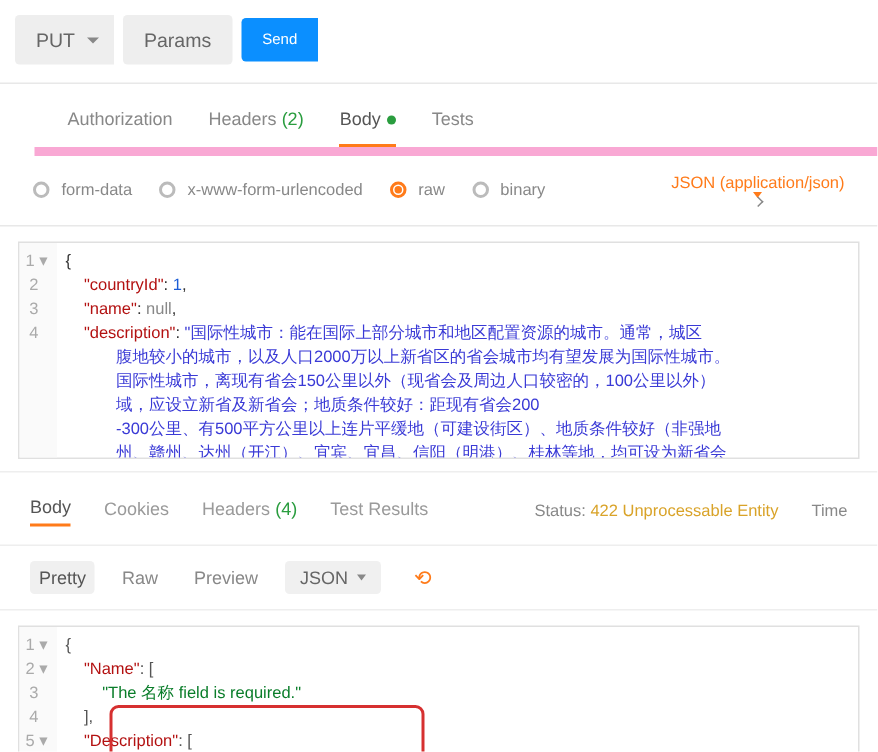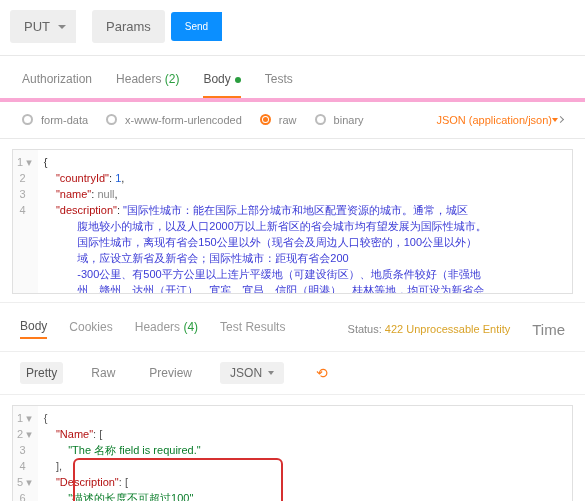--- a/index.html
+++ b/index.html
@@ -3,53 +3,53 @@
 <meta charset="utf-8">
 <style>
 * { box-sizing: border-box; margin: 0; padding: 0; font-family: "Helvetica Neue", Arial, sans-serif; }
 body { background: #fff; width: 585px; height: 501px; overflow: hidden; font-size: 12px; color: #555; }
 
 .top-bar { display: flex; align-items: center; padding: 10px 14px 12px 10px; gap: 0; border-bottom: 1px solid #e8e8e8; }
 .method-select { background: #eee; border: none; color: #666; padding: 9px 26px 9px 14px; font-size: 13px; border-radius: 3px 0 0 3px; position: relative; font-weight: 500; }
 .method-wrap { position: relative; }
 .method-wrap .caret { position: absolute; right: 10px; top: 50%; transform: translateY(-50%); border-left: 4px solid transparent; border-right: 4px solid transparent; border-top: 4px solid #888; }
 .url-input { flex: 1; background: #eee; border: none; padding: 9px 10px; font-size: 13px; color: #333; margin-left: 0; }
-.params-btn { background: #eee; border: none; padding: 9px 14px; color: #666; margin-left: 16px; border-radius: 3px; font-size: 13px; }
+.params-btn { background: #eee; border: none; padding: 9px 14px; color: #666; margin-left: 6px; border-radius: 3px; font-size: 13px; }
 .send-btn { background: #0b8fff; color: #fff; border: none; padding: 9px 14px; margin-left: 6px; font-size: 10px; border-radius: 3px 0 0 3px; font-weight: 500; }
 
-.req-tabs { display: flex; gap: 24px; padding: 10px 22px 0 22px; border-bottom: 4px solid #f9a8d4; }
+.req-tabs { display: flex; gap: 24px; padding: 10px 22px 0 22px; border-bottom: 6px solid #f9a8d4; margin-left: 23px; }
 .req-tab { padding: 6px 0 10px 0; color: #888; cursor: pointer; font-size: 12px; }
 .req-tab .count { color: #2a9d3f; }
 .req-tab.active { color: #555; border-bottom: 2px solid #ff7b1a; position: relative; }
 .req-tab .dot { display: inline-block; width: 6px; height: 6px; border-radius: 50%; background: #2a9d3f; margin-left: 4px; vertical-align: middle; }
 
 .body-type { display: flex; align-items: center; gap: 18px; padding: 12px 22px; border-bottom: 1px solid #e8e8e8; }
 .radio { display: flex; align-items: flex-start; gap: 8px; color: #888; font-size: 11px; }
 .radio .circ { width: 11px; height: 11px; border-radius: 50%; border: 2px solid #bbb; }
 .radio.sel .circ { border-color: #ff7b1a; position: relative; }
 .radio.sel .circ::after { content: ""; width: 5px; height: 5px; background: #ff7b1a; border-radius: 50%; position: absolute; left: 1px; top: 1px; }
-.json-type { color: #ff7b1a; margin-left: auto; display: flex; align-items: center; gap: 0; font-size: 11px; }
+.json-type { color: #ff7b1a; margin-left: auto; display: flex; align-items: center; gap: 0; font-size: 11px; flex-direction: column; }
 .json-type .caret2 { border-left: 3px solid transparent; border-right: 3px solid transparent; border-top: 4px solid #ff7b1a; }
 
 .editor { border: 1px solid #e0e0e0; margin: 10px 12px 0 12px; height: 145px; overflow: hidden; font-family: Menlo, Consolas, monospace; font-size: 11px; display: flex; }
 .gutter { background: #fafafa; color: #aaa; text-align: right; padding: 4px 6px 4px 4px; line-height: 16px; white-space: pre; }
 .code { padding: 4px 6px; line-height: 16px; white-space: pre; color: #333; }
 .code .key { color: #b31111; }
 .code .num { color: #1c5dd6; }
 .code .null { color: #888; }
 .code .str { color: #3a3ad6; }
 
 .resp-tabs { display: flex; align-items: center; gap: 22px; padding: 16px 20px 6px 20px; margin-top: 8px; border-top: 1px solid #eee; }
 .resp-tab { color: #9a9a9a; font-size: 12px; cursor: pointer; padding-bottom: 4px; }
 .resp-tab.active { color: #555; border-bottom: 2px solid #ff7b1a; }
 .status { margin-left: auto; font-size: 11px; color: #888; }
 .status .code422 { color: #d9a329; }
-.time { color: #888; font-size: 15px; }
+.time { color: #888; font-size: 11px; }
 
-.view-bar { display: flex; align-items: center; gap: 22px; padding: 10px 20px; border-top: 1px solid #eee; border-bottom: 1px solid #eee; margin-top: 6px; }
+.view-bar { display: flex; align-items: center; gap: 12px; padding: 10px 20px; border-top: 1px solid #eee; border-bottom: 1px solid #eee; margin-top: 6px; }
 .view-opt { color: #888; font-size: 12px; padding: 4px 6px; }
 .view-opt.active { background: #f0f0f0; border-radius: 3px; color: #555; }
 .fmt-select { background: #f0f0f0; padding: 4px 10px; border-radius: 3px; color: #666; display: flex; align-items: center; gap: 6px; }
 .wrap-icon { color: #ff7b1a; font-size: 14px; margin-left: 10px; }
 
 .resp-editor { border: 1px solid #e0e0e0; margin: 10px 12px 0 12px; font-family: Menlo, Consolas, monospace; font-size: 11px; display: flex; position: relative; }
 .resp-highlight { position: absolute; border: 2px solid #d63030; border-radius: 6px; left: 60px; top: 52px; width: 210px; height: 52px; pointer-events: none; }
 .gutter2 { background: #fafafa; color: #aaa; text-align: right; padding: 4px 6px 4px 4px; line-height: 16px; white-space: pre; }
 .code2 { padding: 4px 6px; line-height: 16px; white-space: pre; }
 .code2 .key { color: #b31111; }
@@ -111,21 +111,21 @@
    
    
    
    </div>
   <div class="code">{
     <span class="key">"countryId"</span>: <span class="num">1</span>,
     <span class="key">"name"</span>: <span class="null">null</span>,
     <span class="key">"description"</span>: <span class="str">"国际性城市：能在国际上部分城市和地区配置资源的城市。通常，城区</span>
 <span class="str">           <span>腹地较小的城市，以及人口2000万以上新省区的省会城市均有望发展为国际性城市。</span></span>
 <span class="str">           <span>国际性城市，离现有省会150公里以外（现省会及周边人口较密的，100公里以外）</span></span>
-<span class="str">           <span>域，应设立新省及新省会；国际性城市：距现有省会200</span></span>
+<span class="str">           <span>域，应设立新省及新省会；地质条件较好：距现有省会200</span></span>
 <span class="str">           <span>-300公里、有500平方公里以上连片平缓地（可建设街区）、地质条件较好（非强地</span></span>
 <span class="str">           <span>州、赣州、达州（开江）、宜宾、宜昌、信阳（明港）、桂林等地，均可设为新省会</span></span>
 
 </div>
 </div>
 
 <div class="resp-tabs">
   <div class="resp-tab active">Body</div>
   <div class="resp-tab">Cookies</div>
   <div class="resp-tab"><span>Headers</span> <span class="count" style="color:#2a9d3f">(4)</span></div>

